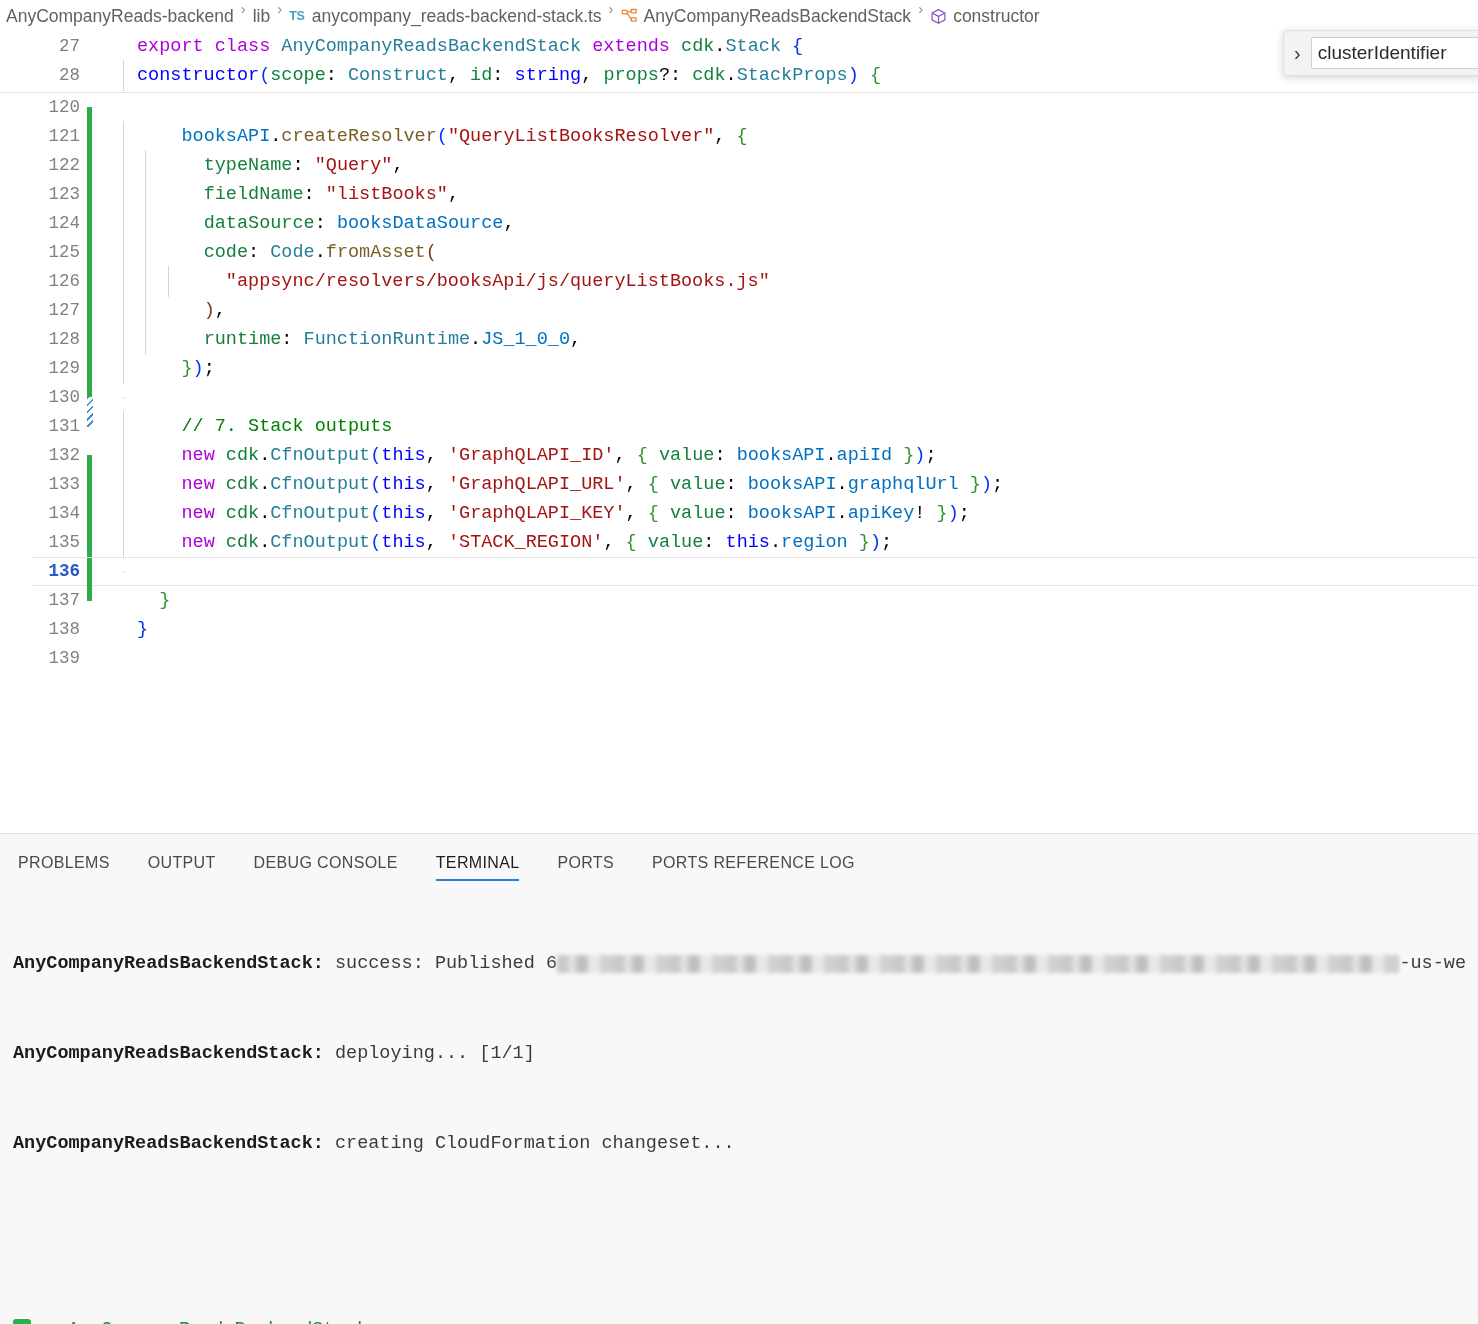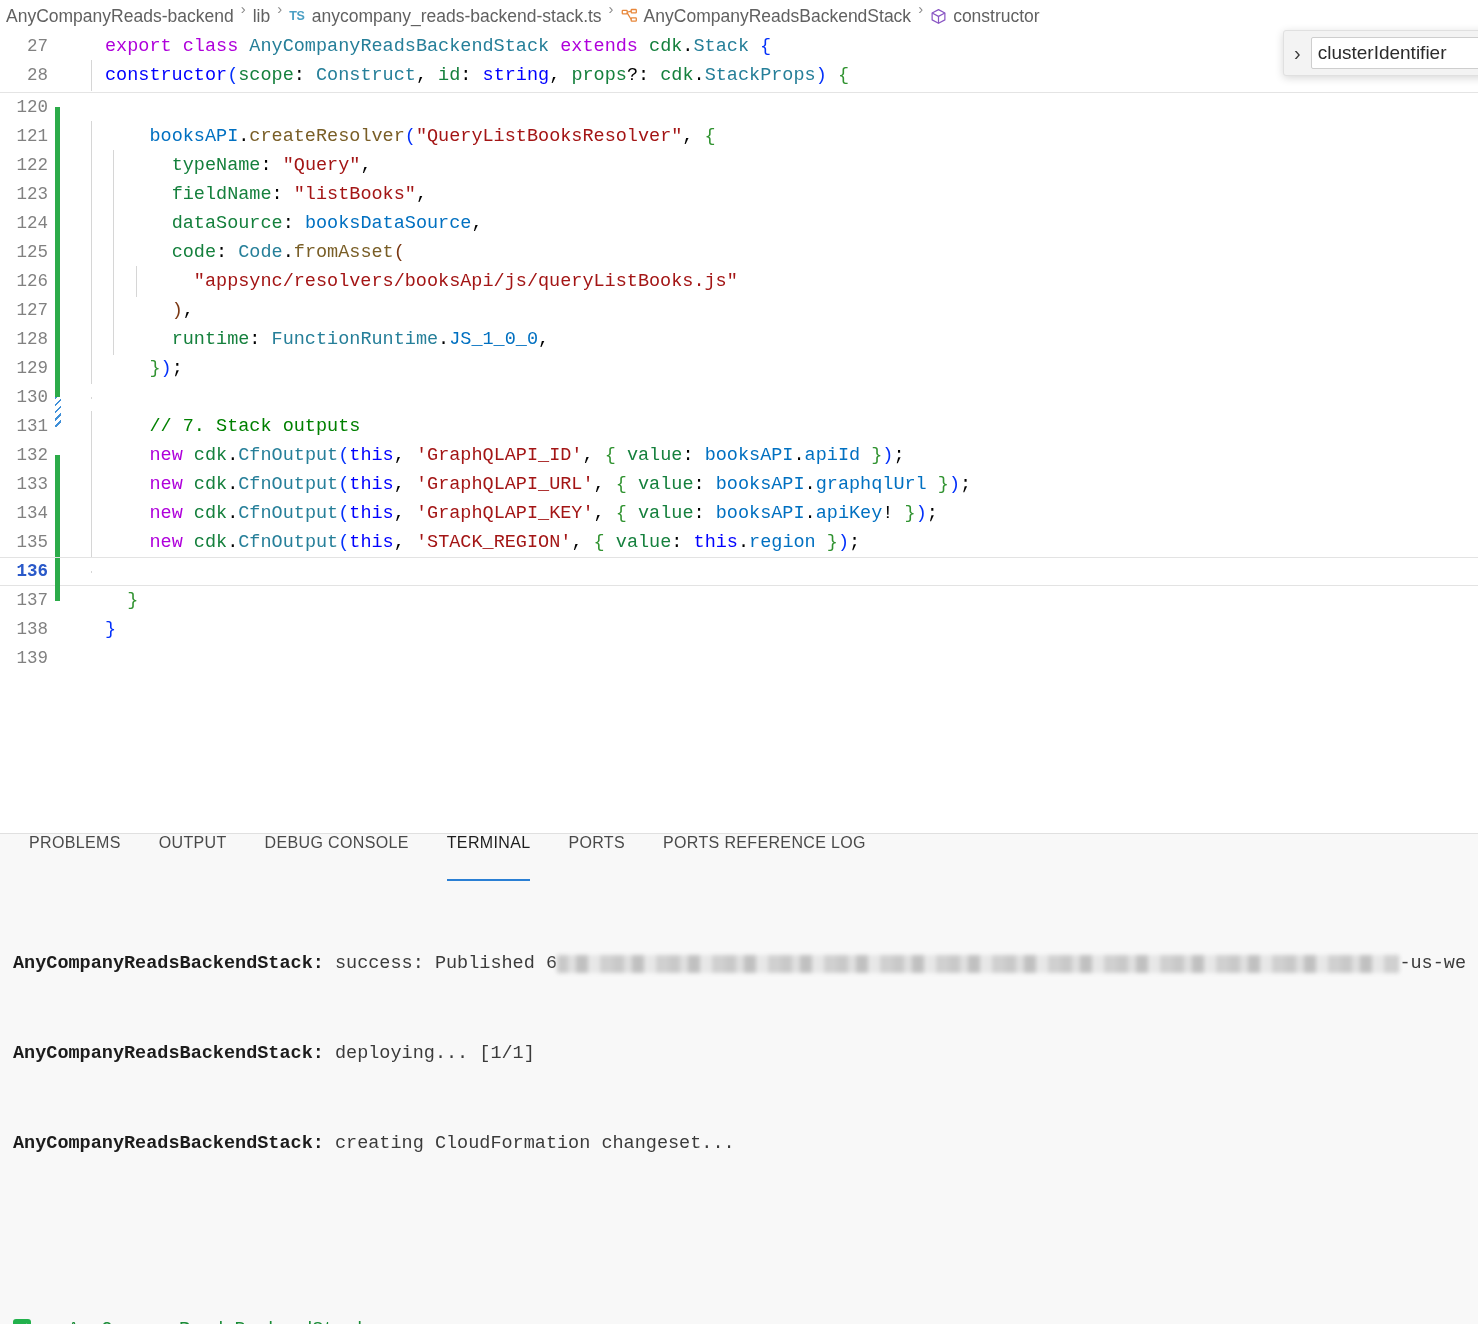--- a/index.html
+++ b/index.html
@@ -41,20 +41,21 @@
     padding-bottom: 2px;
   }
 
   
   .editor {
     position:relative;
     background:#ffffff;
     font-family: "Liberation Mono", monospace;
     font-size: 18.5px;
     line-height: 29px;
+    padding-left: 32px;
   }
   .code-line {
     position: relative;
     display: flex;
     height: 29px;
     align-items: center;
     white-space: pre;
   }
   .ln {
     width: 48px;
@@ -136,23 +137,23 @@
   }
 
   
   .panel {
     position:absolute;
     left:0; top:833px; width:1478px; height:491px;
     background:#f8f8f8;
     border-top:1px solid #e0e0e0;
   }
   .panel-tabs {
-    display:flex; 
+    display:flex; align-items:flex-end;
     height:47px;
-    padding-left:29px;
+    padding-left:18px;
     gap:0px;
   }
   .panel-tab {
     position:relative;
     font-size:16px;
     letter-spacing:.35px;
     color:#4a4a4a;
     padding: 0 20px 9px 0;
     margin-right: 18px;
     cursor:default;

